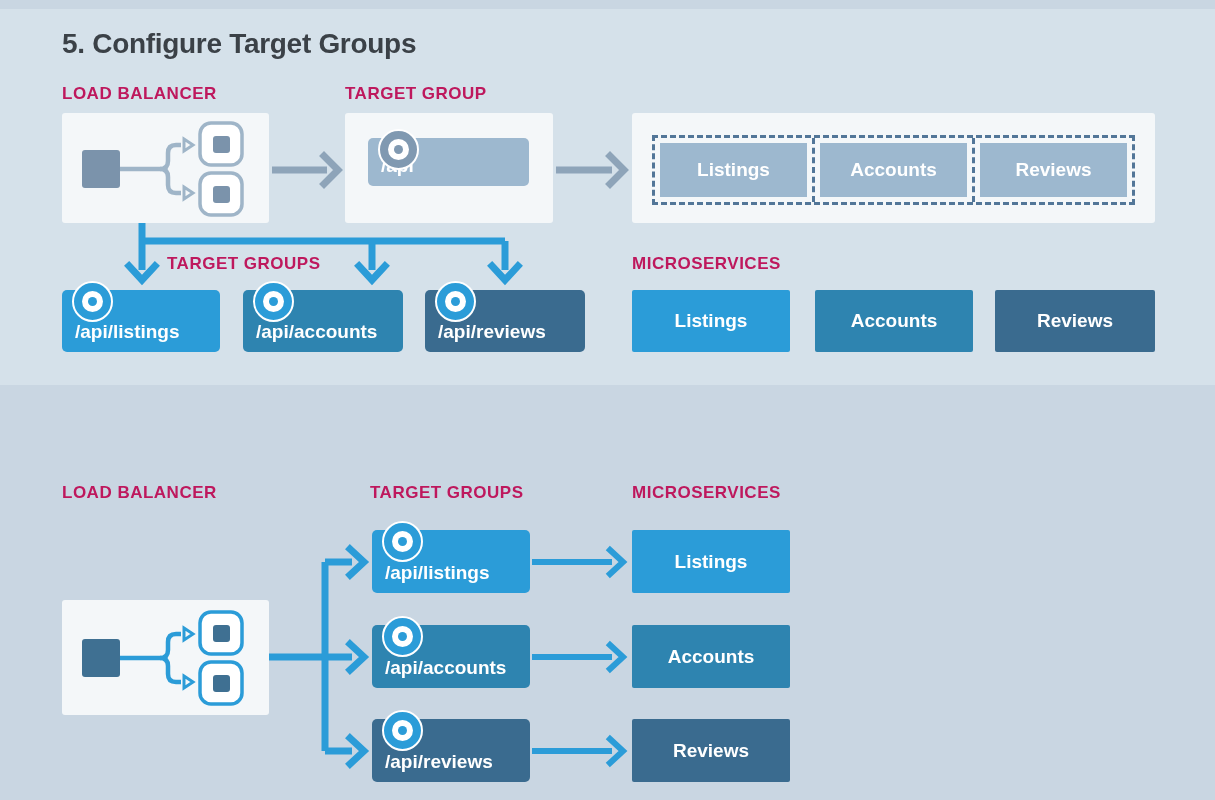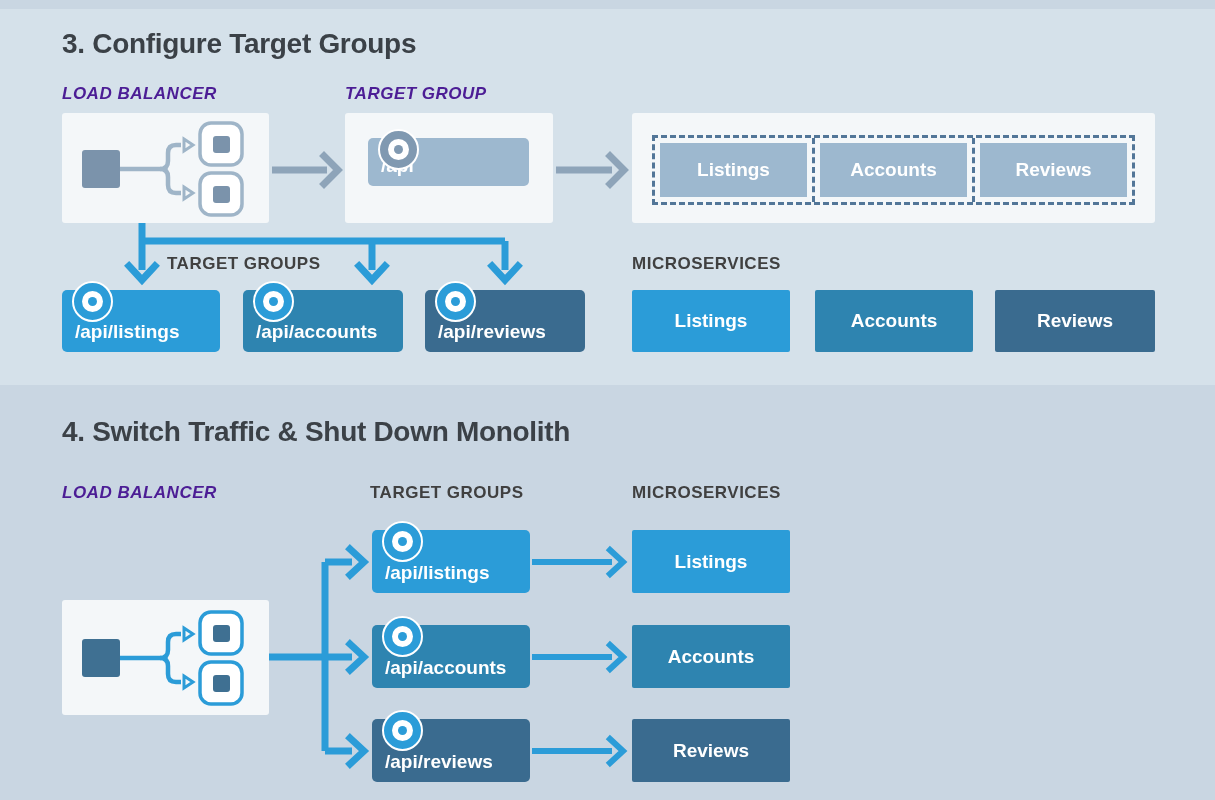--- a/index.html
+++ b/index.html
@@ -11,22 +11,22 @@
   .bg-strip { position:absolute; left:0; width:1215px; }
 
   .title {
     position:absolute; font-size:28px; font-weight:bold; color:#3b4147;
     letter-spacing:-0.3px; white-space:nowrap;
   }
   .col-label {
     position:absolute; font-size:17px; font-weight:bold; letter-spacing:0.5px;
     white-space:nowrap;
   }
-  .col-label.gray { color:#4c1d95;font-style:italic; }
-  .col-label.blue { color:#404040; }
+  .col-label.gray { color:#be185d; }
+  .col-label.blue { color:#be185d; }
 
   .card {
     position:absolute; background:#f4f7f9; border-radius:3px;
   }
 
   .path-box {
     position:absolute; border-radius:5px; color:#ffffff;
     font-size:19px; font-weight:bold;
     display:flex; align-items:flex-end; padding:0 0 9px 13px; box-sizing:border-box;
     white-space:nowrap;
@@ -117,21 +117,21 @@
     <g stroke="#2b9cd8" stroke-width="6" fill="none">
       <path d="M532,562 L612,562"></path>
       <path d="M610,550 L623,562 L610,574" stroke-linecap="square"></path>
       <path d="M532,657 L612,657"></path>
       <path d="M610,645 L623,657 L610,669" stroke-linecap="square"></path>
       <path d="M532,751 L612,751"></path>
       <path d="M610,739 L623,751 L610,763" stroke-linecap="square"></path>
     </g>
   </svg>
 
-  <div class="title" style="left:62px; top:28px;">3. Configure Target Groups</div>
+  <div class="title" style="left:62px; top:28px;">5. Configure Target Groups</div>
 
   <div class="col-label gray" style="left:62px; top:84px;">LOAD BALANCER</div>
   <div class="col-label gray" style="left:345px; top:84px;text-align:right;">TARGET GROUP</div>
 
   <div class="card" style="left:62px; top:113px; width:207px; height:110px;">
     <svg class="lb-icon-svg" style="top:8px;" width="170" height="96" viewBox="0 0 170 96">
       <rect x="2" y="29" width="38" height="38" rx="3" fill="#7b93ab"></rect>
       <path d="M40,48 L80,48" stroke="#9fb5c8" stroke-width="4.5" fill="none"></path>
       <path d="M80,48 Q88,48 88,40 L88,32 Q88,24 96,24 L101,24" stroke="#9fb5c8" stroke-width="4.5" fill="none"></path>
       <path d="M80,48 Q88,48 88,56 L88,64 Q88,72 96,72 L101,72" stroke="#9fb5c8" stroke-width="4.5" fill="none"></path>
@@ -194,21 +194,20 @@
           <div class="dot"></div>
         </div>
       </div>
     <span>/api/reviews</span>
   </div>
 
   <div class="svc-box fill-blue" style="left:632px; top:290px; width:158px; height:62px;">Listings</div>
   <div class="svc-box fill-medium" style="left:815px; top:290px; width:158px; height:62px;">Accounts</div>
   <div class="svc-box fill-dark" style="left:995px; top:290px; width:160px; height:62px;">Reviews</div>
 
-  <div class="title" style="left:62px; top:416px;">4. Switch Traffic &amp; Shut Down Monolith</div>
 
   <div class="col-label gray" style="left:62px; top:483px;">LOAD BALANCER</div>
   <div class="col-label blue" style="left:370px; top:483px;">TARGET GROUPS</div>
   <div class="col-label blue" style="left:632px; top:483px;">MICROSERVICES</div>
 
   <div class="card" style="left:62px; top:600px; width:207px; height:115px;">
     <svg class="lb-icon-svg" style="top:10px;" width="170" height="96" viewBox="0 0 170 96">
       <rect x="2" y="29" width="38" height="38" rx="3" fill="#3f7092"></rect>
       <path d="M40,48 L80,48" stroke="#2b9cd8" stroke-width="4.5" fill="none"></path>
       <path d="M80,48 Q88,48 88,40 L88,32 Q88,24 96,24 L101,24" stroke="#2b9cd8" stroke-width="4.5" fill="none"></path>

